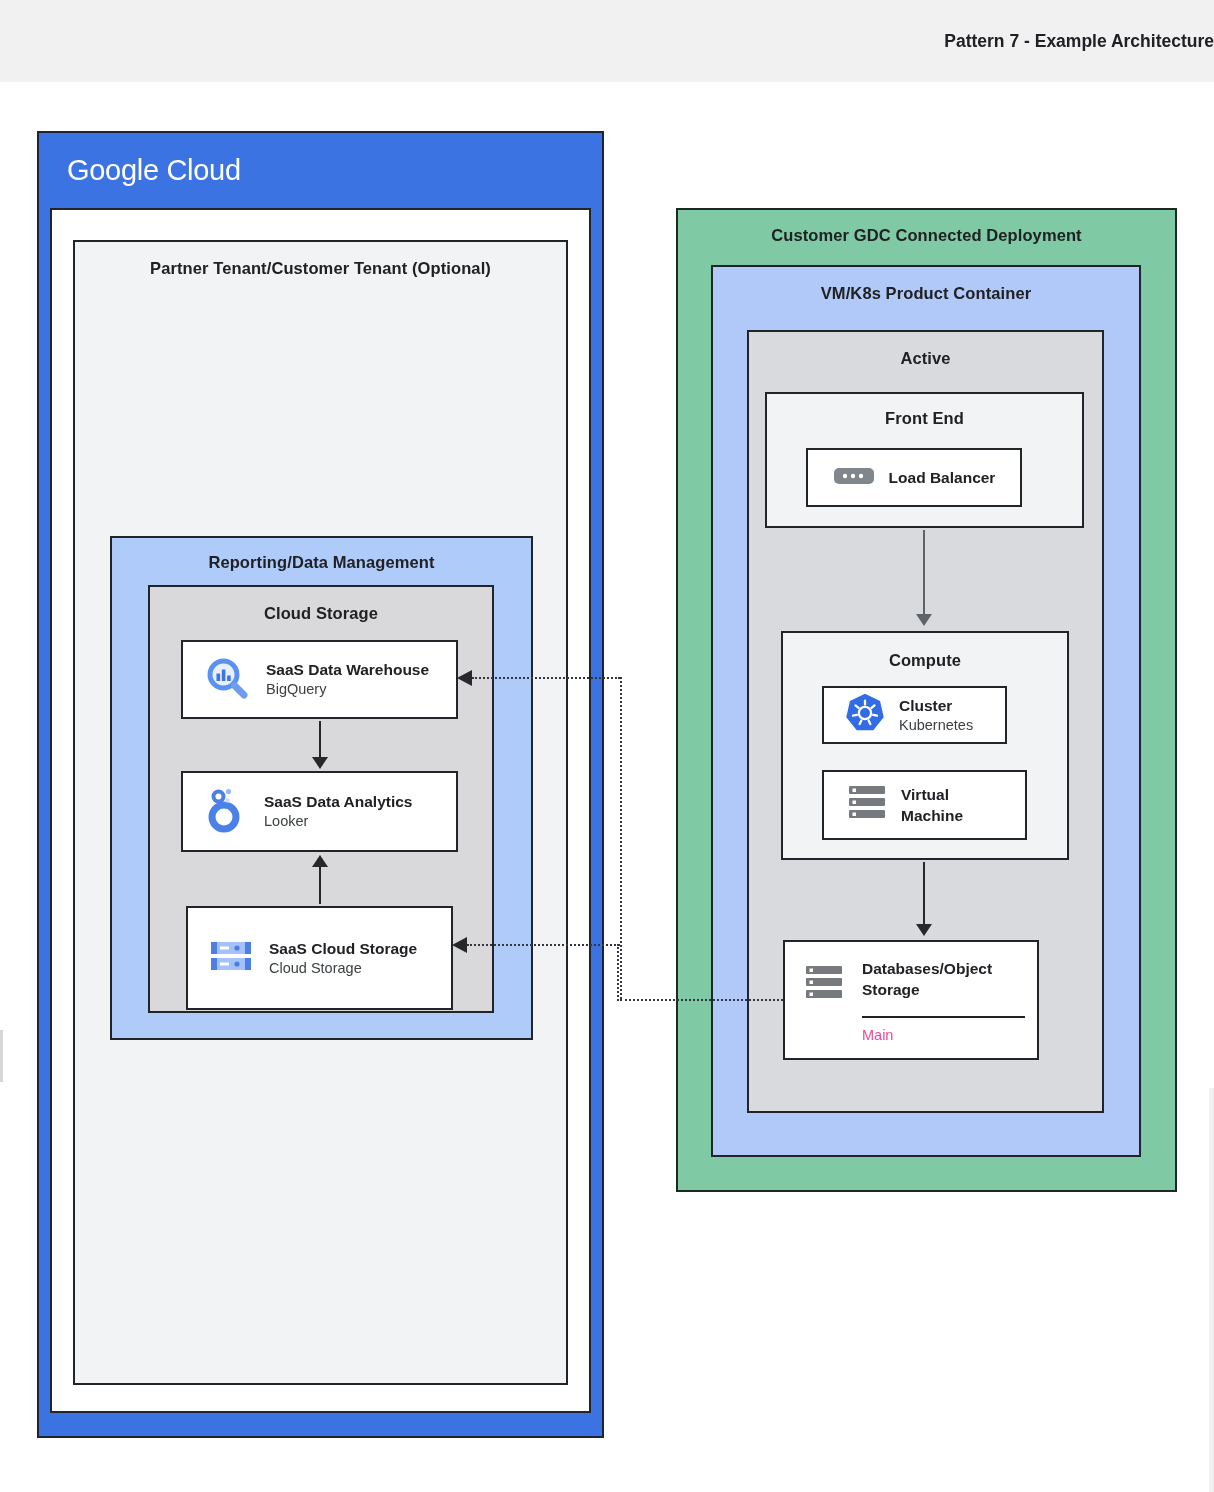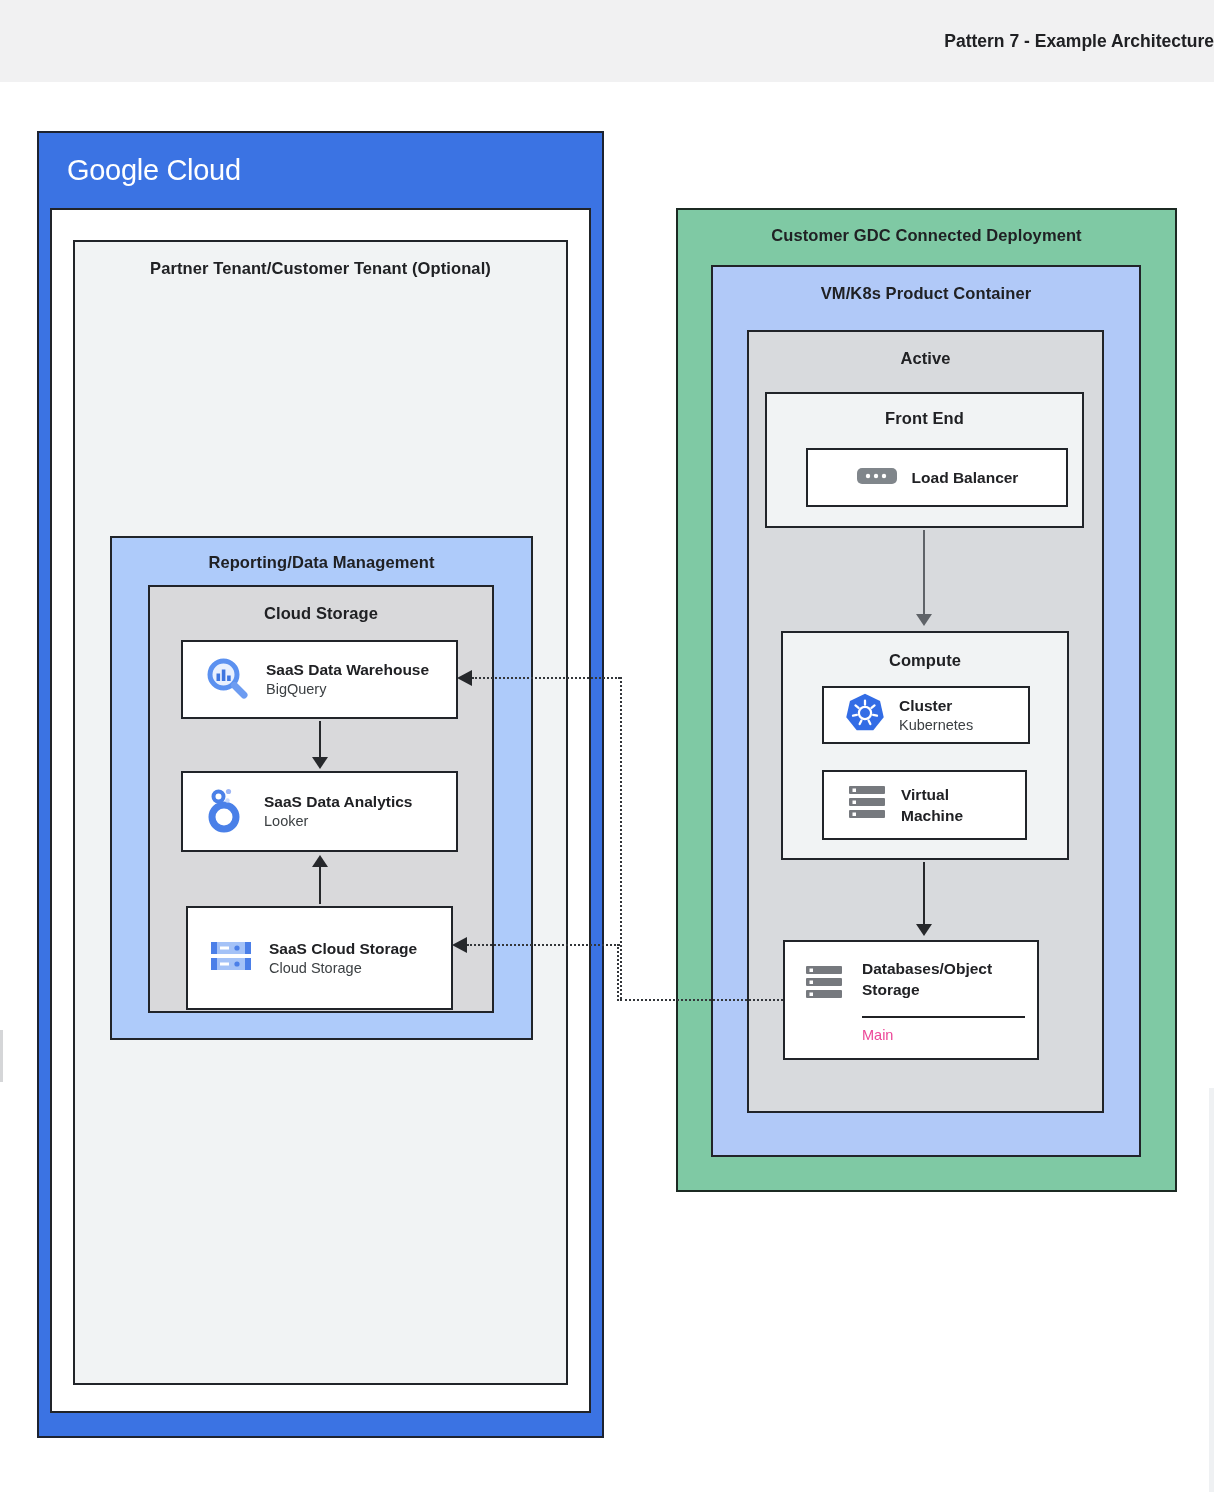--- a/index.html
+++ b/index.html
@@ -29,24 +29,24 @@
 
   #card-bq { left:181px; top:640px; width:277px; height:79px; }
   #card-looker { left:181px; top:771px; width:277px; height:81px; }
   #card-storage { left:186px; top:906px; width:267px; height:104px; }
 
   
   #gdc { left:676px; top:208px; width:501px; height:984px; background:#7fc9a4; border:2px solid #1c2a23; padding-top:16px; }
   #vmk8s { left:711px; top:265px; width:430px; height:892px; background:#b1c9f8; padding-top:17px; }
   #active { left:747px; top:330px; width:357px; height:783px; background:#d8dadd; padding-top:17px; }
   #frontend { left:765px; top:392px; width:319px; height:136px; background:#f1f3f4; padding-top:15px; }
-  #card-lb { left:806px; top:448px; width:262px; height:59px; justify-content:center; padding-left:0; gap:14px; }
+  #card-lb { left:806px; top:448px; width:216px; height:59px; justify-content:center; padding-left:0; gap:14px; }
   #card-lb .t { font-weight:bold; font-size:15.5px; }
   #compute { left:781px; top:631px; width:288px; height:229px; background:#f1f3f4; padding-top:18px; }
-  #card-cluster { left:822px; top:686px; width:208px; height:58px; gap:13px; }
+  #card-cluster { left:822px; top:686px; width:185px; height:58px; gap:13px; }
   #card-vm { left:822px; top:770px; width:205px; height:70px; gap:13px; }
   #card-vm .t { width:96px; }
   #card-db { left:783px; top:940px; width:256px; height:120px; background:#ffffff; border:2px solid #212429; }
   #card-db .icon { position:absolute; left:16px; top:20px; }
   #card-db .t { position:absolute; left:77px; top:16px; width:190px; font-weight:bold; font-size:15.5px; line-height:21px; }
   #card-db .divider { position:absolute; left:77px; right:12px; top:74px; height:2px; background:#202124; }
   #card-db .main { position:absolute; left:77px; top:85px; font-size:14.5px; color:#ec4899; }
 
   
   .vline { width:0; border-left:2px solid #26282b; }

